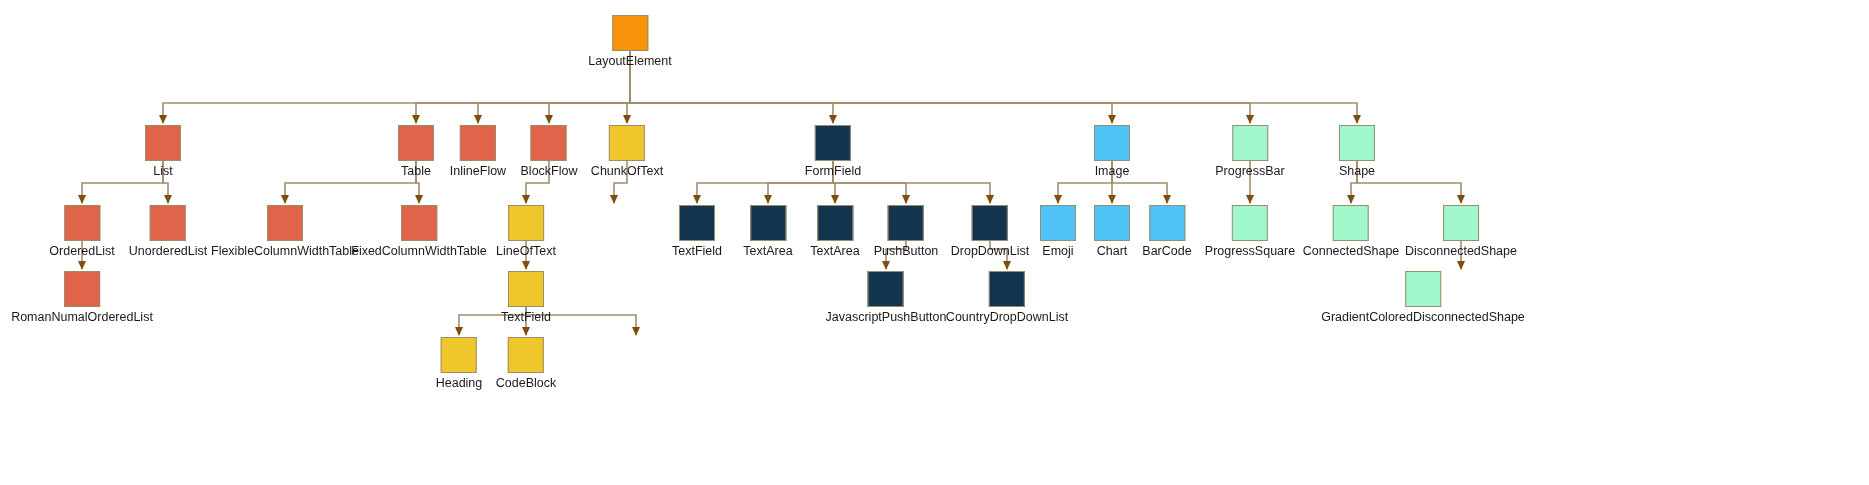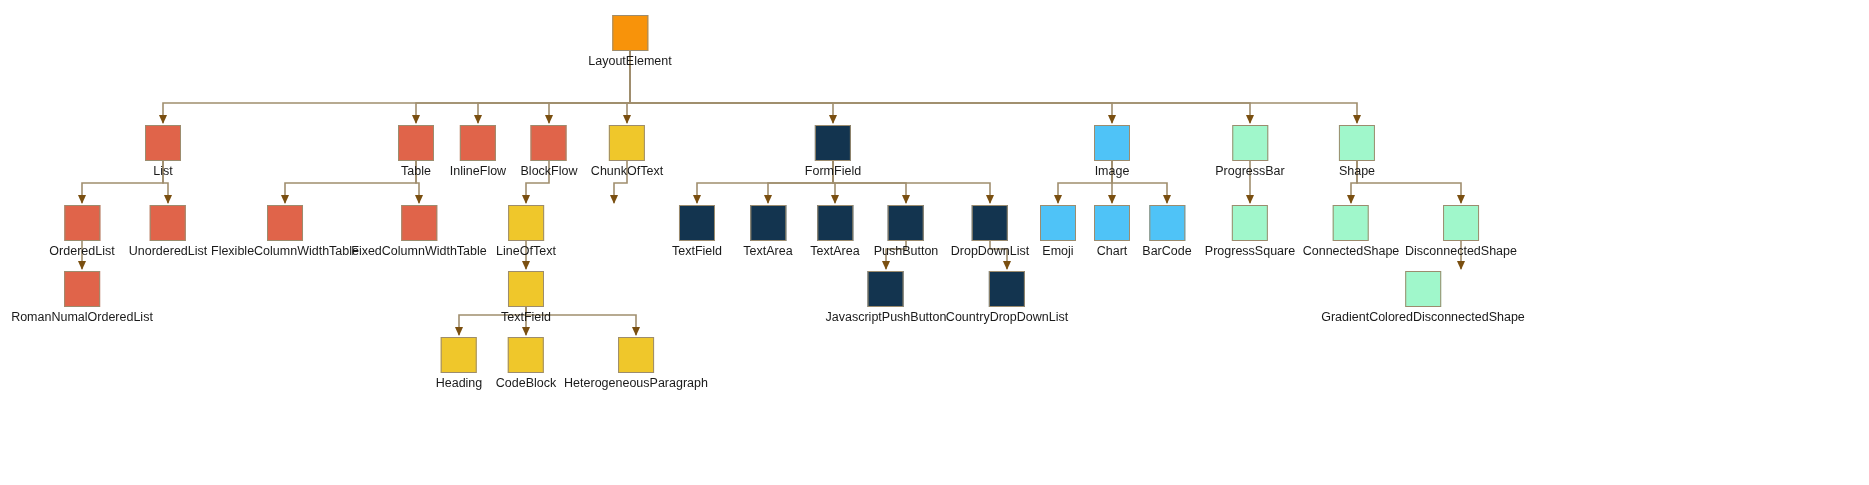--- a/index.html
+++ b/index.html
@@ -226,18 +226,14 @@
         <div class="node-label">GradientColoredDisconnectedShape</div>
       </div>
       <div class="node" style="left: 459px; top: 337px;">
         <div class="node-box" style="background: rgb(239, 199, 43);"></div>
         <div class="node-label">Heading</div>
       </div>
       <div class="node" style="left: 526px; top: 337px;">
         <div class="node-box" style="background: rgb(239, 199, 43);"></div>
         <div class="node-label">CodeBlock</div>
       </div>
-      <div class="node" style="left: 636px; top: 337px;">
-        <div class="node-box" style="background: rgb(239, 199, 43);"></div>
-        <div class="node-label">HeterogeneousParagraph</div>
-      </div>
     </div>
 </div>
 
 </body></html>

